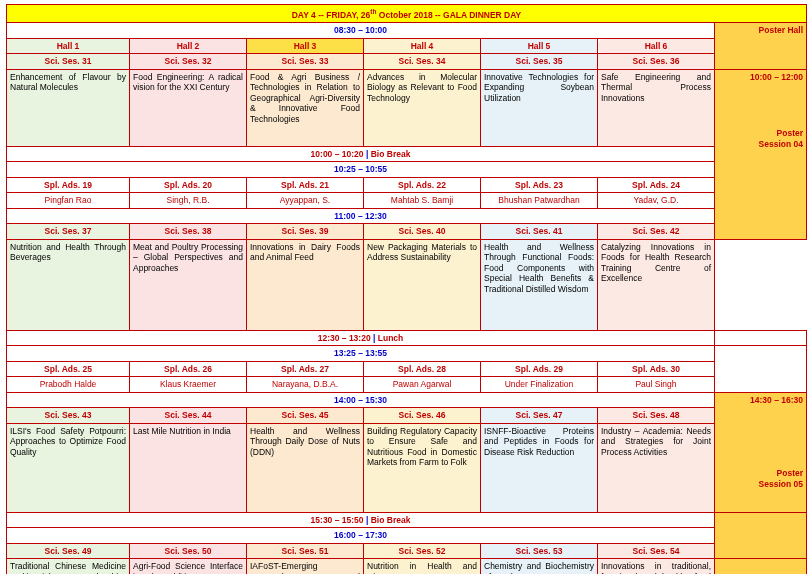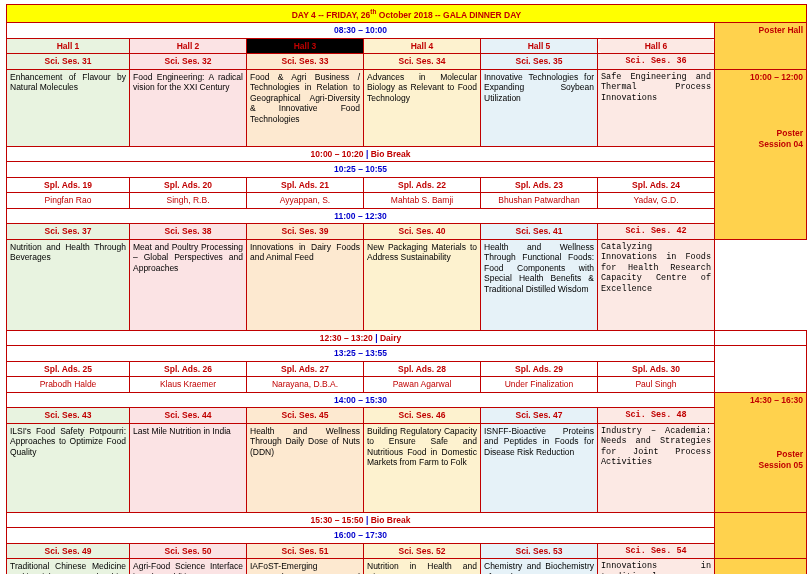--- a/index.html
+++ b/index.html
@@ -13,24 +13,24 @@
   .hallhdr{font-weight:bold;text-align:center;font-size:9.5px;color:#c00000;padding:3px 0;}
   .sess{font-weight:bold;text-align:center;font-size:9px;color:#c00000;padding:2px 0;}
   .body{font-size:8.3px;line-height:10.3px;text-align:justify;color:#000;}
   .ads-name{text-align:center;font-size:8.6px;color:#c00000;padding:3px 0;}
   .poster-col{text-align:right;vertical-align:middle;font-weight:bold;color:#c00000;font-size:9.5px;}
   .c-h1{background:#e8f3e0;}
   .c-h2{background:#fbe3e4;}
   .c-h3{background:#fde9d0;}
   .c-h4{background:#fdf2cf;}
   .c-h5{background:#e6f2f8;}
-  .c-h6{background:#fce9e4;font-family:Liberation Mono, monospace;}
+  .c-h6{background:#fce9e4;}
   .hdr-h1{background:#e8f3e0;}
   .hdr-h2{background:#fbe3e4;}
-  .hdr-h3{background:#000000;}
+  .hdr-h3{background:#fde047;}
   .hdr-h4{background:#fdf2cf;}
   .hdr-h5{background:#e6f2f8;}
   .hdr-h6{background:#fce9e4;border-radius:7px;}
   .posterhall{background:#ffd24d;}
   .white{background:#ffffff;}
   .adshdr{background:#ffffff;}
   sup{font-size:6.5px;}
   .blue{color:#0000cc;}
   .red{color:#c00000;}
 </style>
@@ -135,28 +135,28 @@
     <td class="sess c-h5">Sci. Ses. 41</td>
     <td class="sess c-h6">Sci. Ses. 42</td>
   </tr>
 
   <tr>
     <td class="body c-h1" style="height:86px">Nutrition and Health Through Beverages</td>
     <td class="body c-h2">Meat and Poultry Processing – Global Perspectives and Approaches</td>
     <td class="body c-h3">Innovations in Dairy Foods and Animal Feed</td>
     <td class="body c-h4">New Packaging Materials to Address Sustainability</td>
     <td class="body c-h5">Health and Wellness Through Functional Foods: Food Components with Special Health Benefits &amp; Traditional Distilled Wisdom</td>
-    <td class="body c-h6">Catalyzing Innovations in Foods for Health Research Capacity Centre of Excellence</td>
+    <td class="body c-h6">Catalyzing Innovations in Foods for Health Research Training Centre of Excellence</td>
   </tr>
 
   <tr>
     <td colspan="6" class="timebar">
       <span class="red">12:30 – 13:20</span>
       <span class="blue">|</span>
-      <span class="red">Dairy</span>
+      <span class="red">Lunch</span>
     </td>
     <td class="white"></td>
   </tr>
 
   <tr>
     <td colspan="6" class="timebar">13:25 – 13:55</td>
     <td rowspan="3" class="white"></td>
   </tr>
 
   <tr>
@@ -173,21 +173,21 @@
     <td class="ads-name">Klaus Kraemer</td>
     <td class="ads-name">Narayana, D.B.A.</td>
     <td class="ads-name">Pawan Agarwal</td>
     <td class="ads-name">Under Finalization</td>
     <td class="ads-name">Paul Singh</td>
   </tr>
 
   <tr>
     <td colspan="6" class="timebar">14:00 – 15:30</td>
     <td rowspan="3" class="posterhall poster-col">
-      <div style="margin-bottom:44px">14:30 – 16:30</div>
+      <div style="margin-bottom:63px">14:30 – 16:30</div>
       <div>Poster</div>
       <div>Session 05</div>
     </td>
   </tr>
 
   <tr>
     <td class="sess c-h1">Sci. Ses. 43</td>
     <td class="sess c-h2">Sci. Ses. 44</td>
     <td class="sess c-h3">Sci. Ses. 45</td>
     <td class="sess c-h4">Sci. Ses. 46</td>

